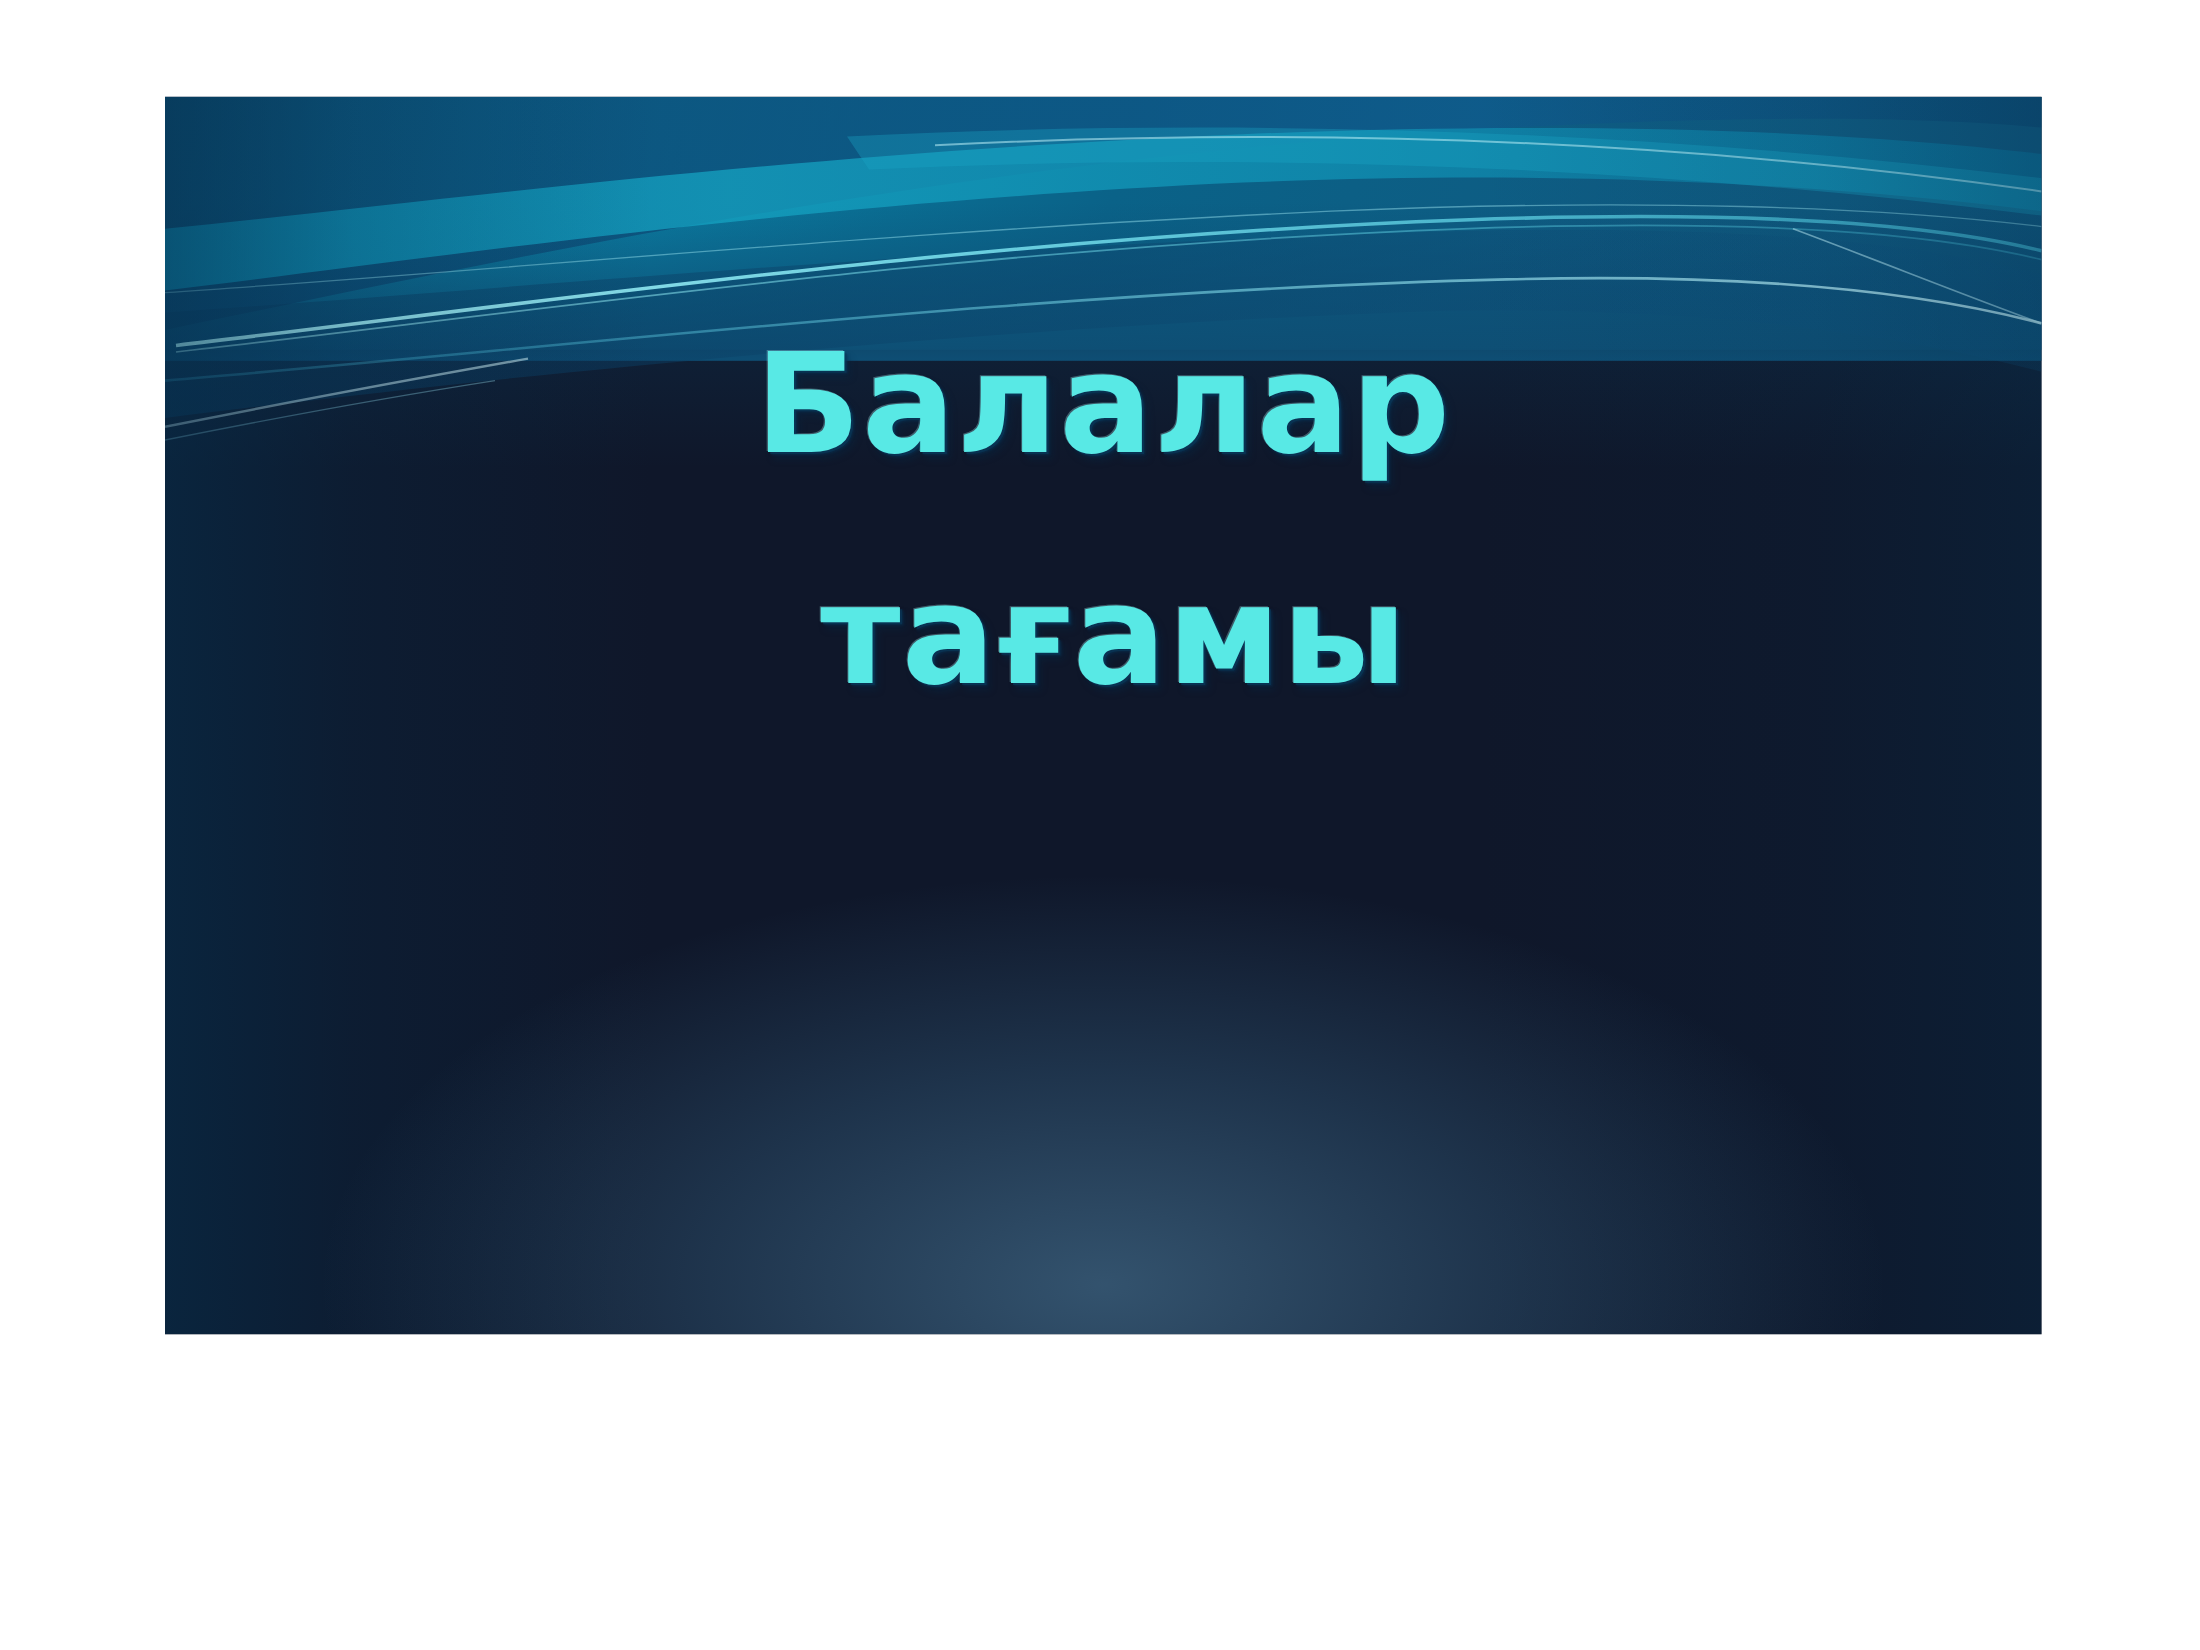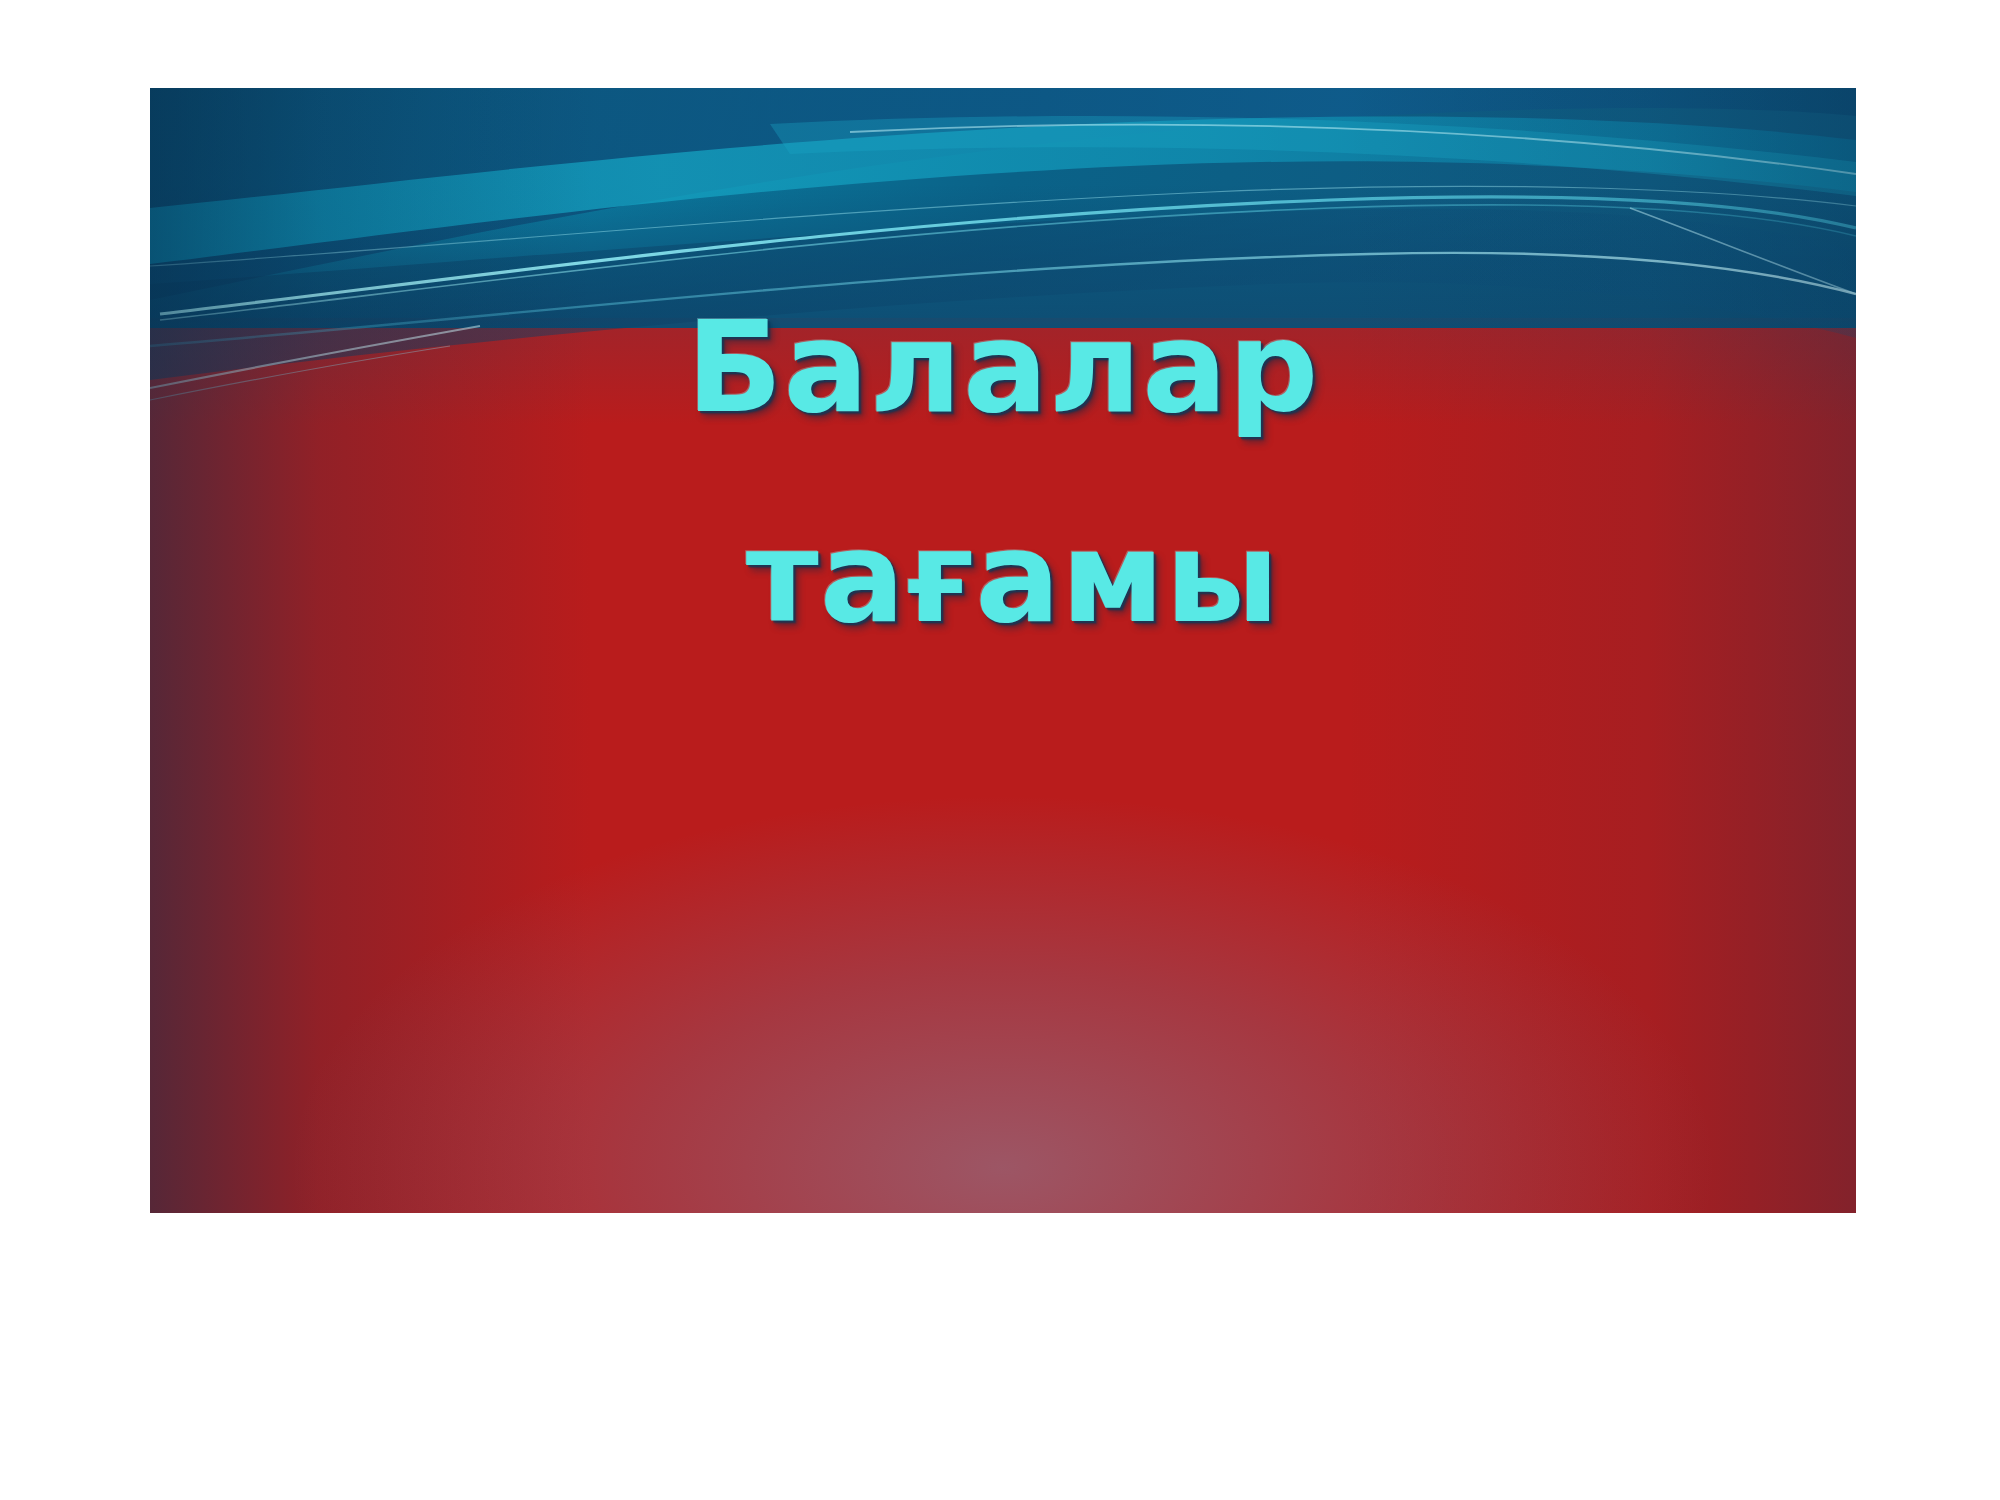--- a/index.html
+++ b/index.html
@@ -23,21 +23,21 @@
   }
 
   
   #slide {
     position: absolute;
     left: 150px;
     top: 88px;
     width: 1706px;
     height: 1125px;
     overflow: hidden;
-    background: #b91c1c;
+    background: #0f172a;
   }
 
   
   .bg-base {
     position: absolute;
     inset: 0;
     background:
       radial-gradient(115% 95% at 52% 102%,
         #4d9ed0 0%,
         #3f93c9 14%,

